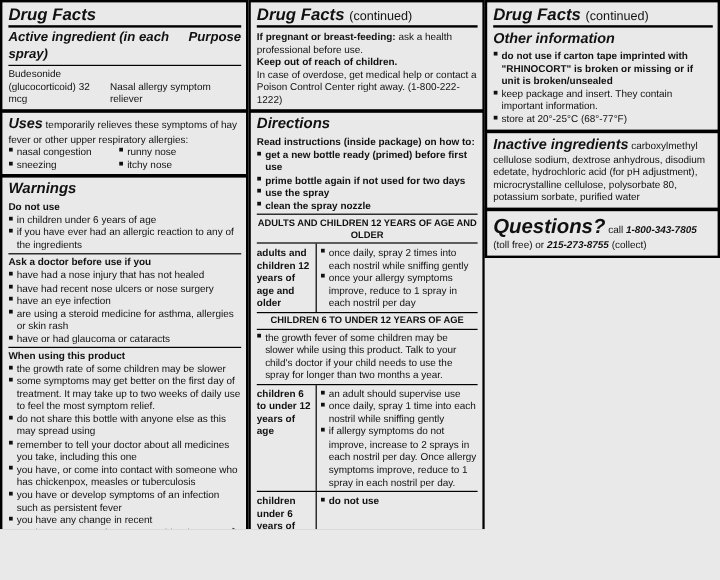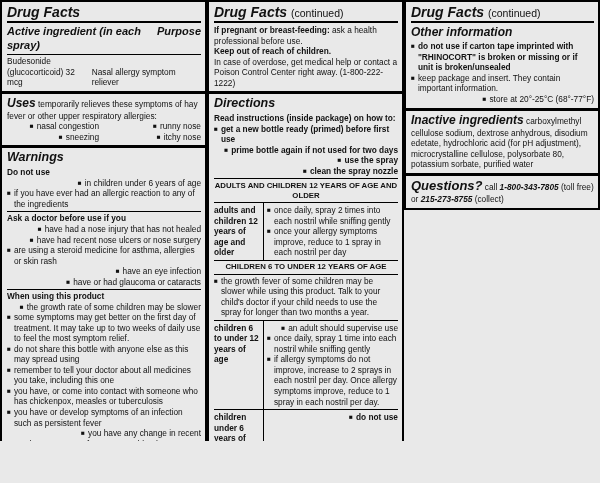--- a/index.html
+++ b/index.html
@@ -24,36 +24,36 @@
   .ahead{display:flex;justify-content:flex-end;font-style:italic;font-weight:bold;
     font-size:11px;border-bottom:1px solid #000;padding-bottom:1px;margin-bottom:1px;}
   .leaderline{display:flex;}
   .dots{flex:1;border-bottom:1.4px dotted #000;margin:0 1px 2px 1px;}
 
   .sect{font-style:italic;font-weight:bold;font-size:12px;}
   .w-title{font-style:italic;font-weight:bold;font-size:12.5px;margin-bottom:1px;}
   .sub{font-weight:bold;}
   .rule{border-top:1px solid #000;margin-top:2px;padding-top:1px;}
 
-  .bul{display:flex;align-items:flex-start;justify-content:flex-end;}
+  .bul{display:flex;align-items:flex-start;}
   .bul .b{font-size:6.5px;line-height:10px;margin-right:3px;flex:none;}
   .uses-grid{display:grid;grid-template-columns:92px 1fr;}
 
   .bold{font-weight:bold;}
   .band{font-weight:bold;font-size:7.8px;text-align:center;border-top:1.5px solid #000;
     border-bottom:1.5px solid #000;padding:1.5px 0;margin-top:2px;}
   .trow{display:flex;border-bottom:1.5px solid #000;}
   .tleft{width:50px;flex:none;font-weight:bold;padding:2px 2px 2px 0;border-right:1px solid #000;}
   .tright{flex:1;padding:2px 0 2px 3px;}
   .note{padding:1px 0 2px 0;border-bottom:1.5px solid #000;}
 
   .arrow{margin-left:auto;font-size:9.5px;line-height:10px;flex:none;}
   .footer{margin-top:2px;}
 
-  .q-title{font-style:italic;font-weight:bold;font-size:13px;}
+  .q-title{font-style:italic;font-weight:bold;font-size:17px;}
   .qnum{font-style:italic;font-weight:bold;}
 </style>
 </head>
 <body>
 
 <div class="canvas">
 
   <div class="blackwrap" id="col1">
 
     <div class="panel">
@@ -111,25 +111,25 @@
       <div class="bul">
           <span class="b">■</span>
           <span>have had a nose injury that has not healed</span>
         </div>
       <div class="bul">
           <span class="b">■</span>
           <span>have had recent nose ulcers or nose surgery</span>
         </div>
       <div class="bul">
           <span class="b">■</span>
+          <span>have an eye infection</span>
+        </div>
+      <div class="bul">
+          <span class="b">■</span>
           <span>are using a steroid medicine for asthma, allergies or skin rash</span>
-        </div>
-      <div class="bul">
-          <span class="b">■</span>
-          <span>have an eye infection</span>
         </div>
       <div class="bul">
           <span class="b">■</span>
           <span>have or had glaucoma or cataracts</span>
         </div>
 
       <div class="sub rule">When using this product</div>
       <div class="bul">
           <span class="b">■</span>
           <span>the growth rate of some children may be slower</span>

